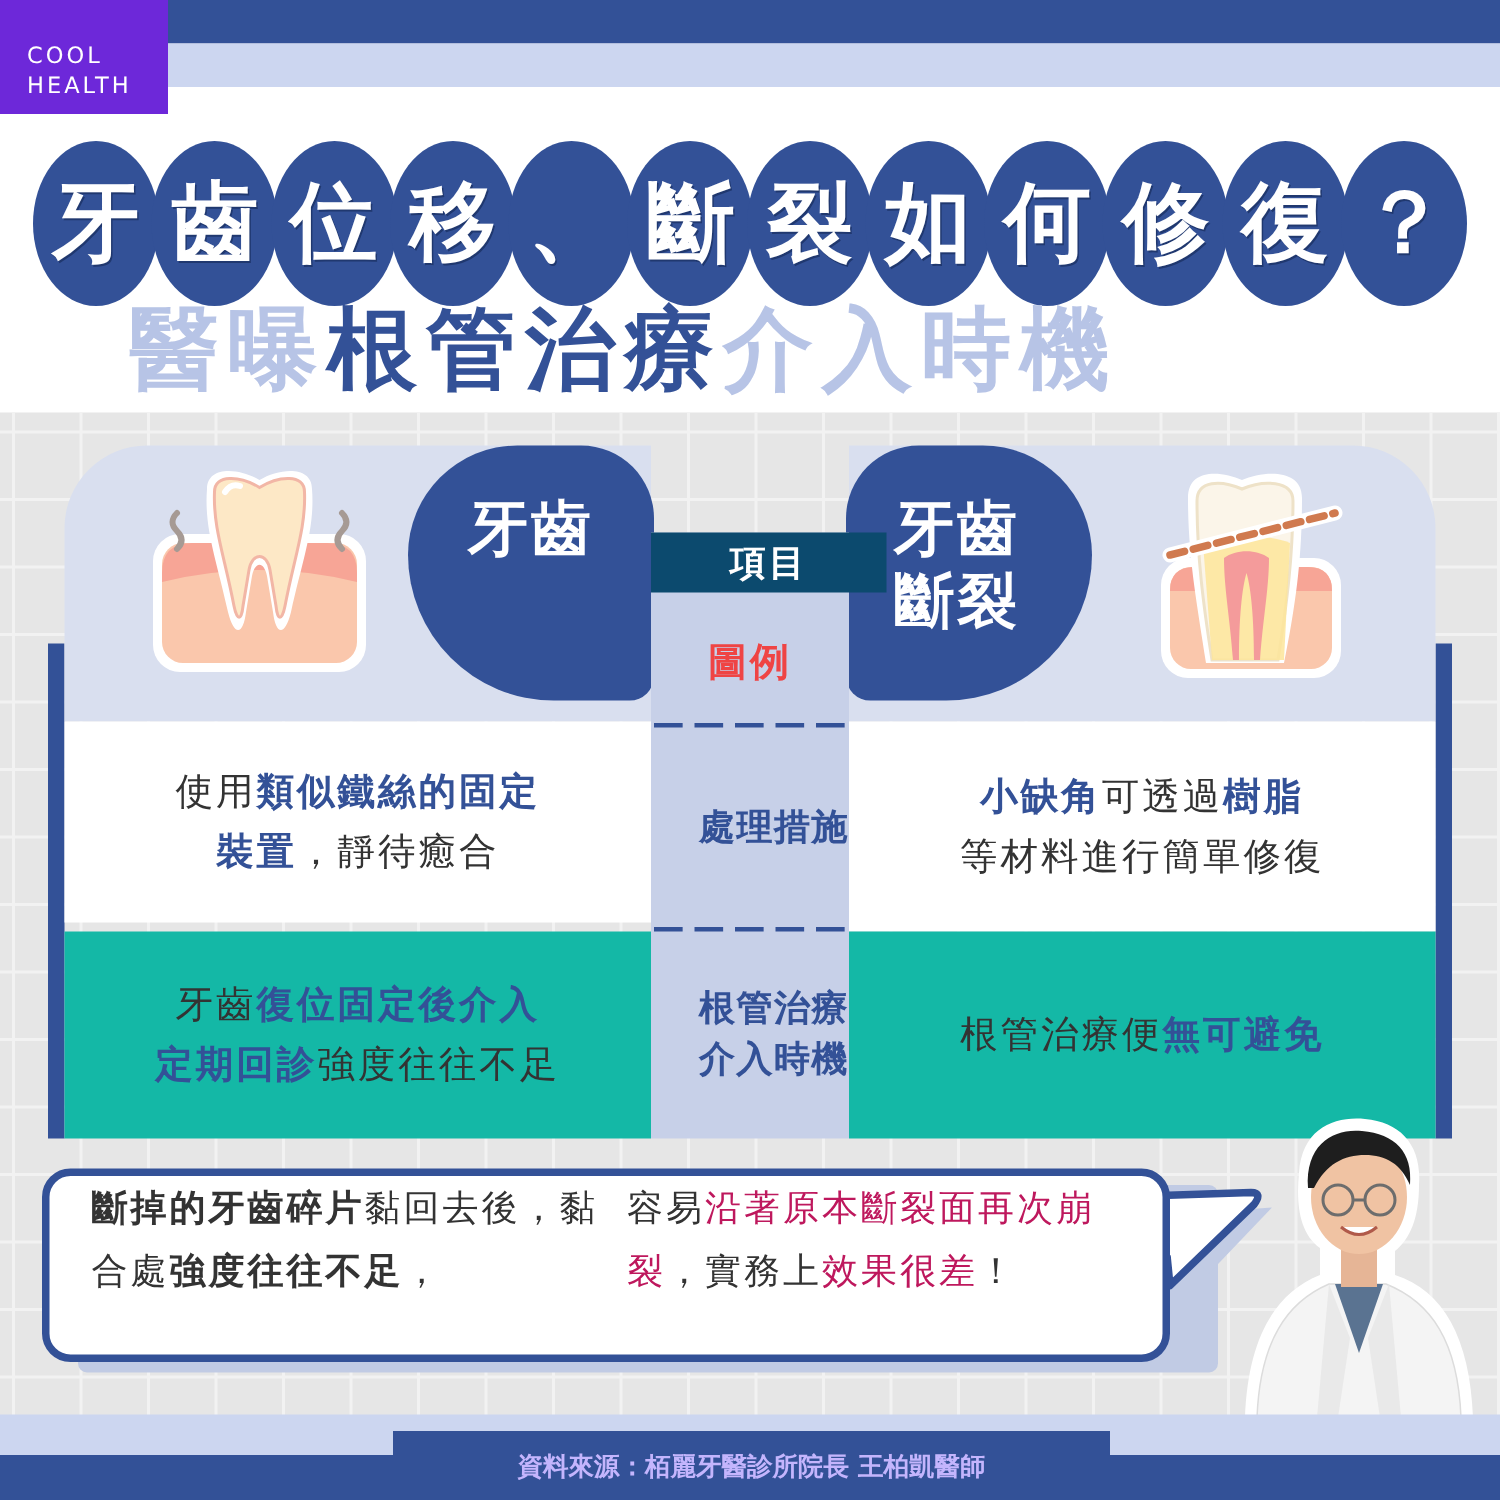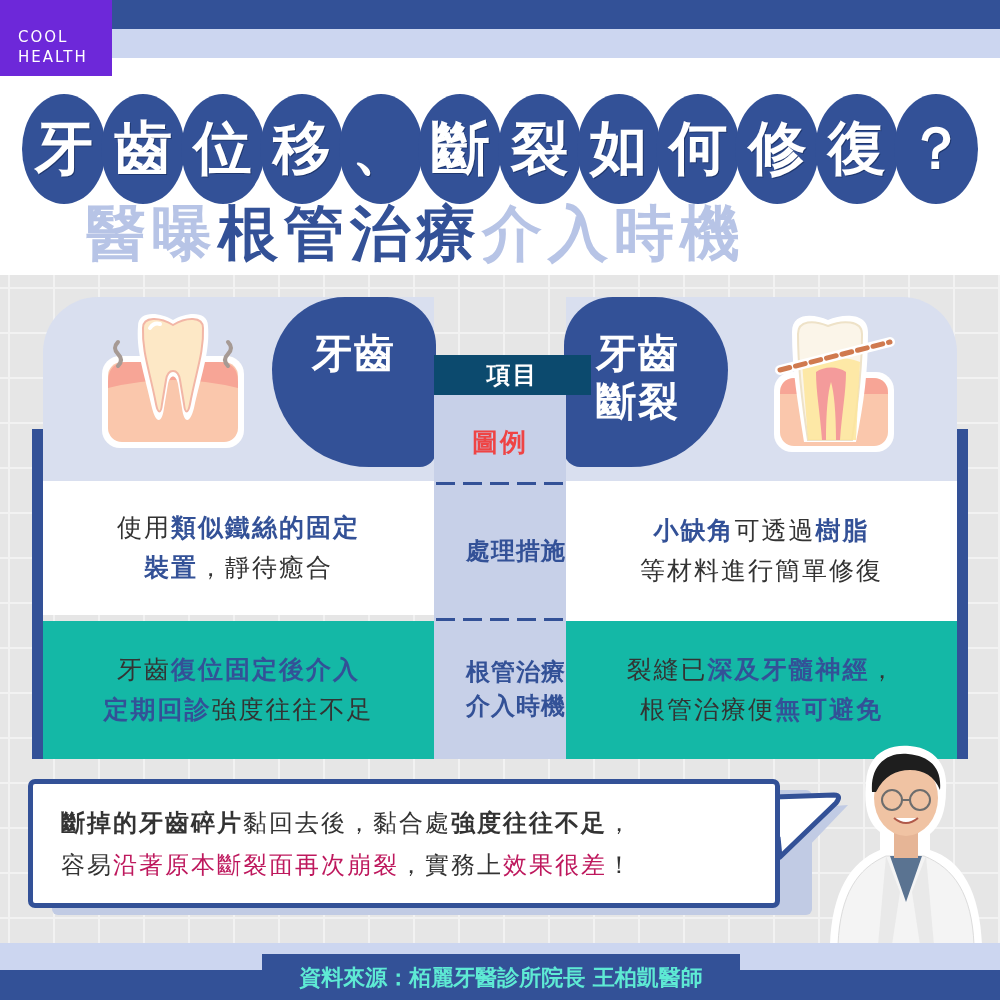--- a/index.html
+++ b/index.html
@@ -113,37 +113,37 @@
       position: absolute; left: 434px; width: 132px;
       color: #335197; font-weight: bold; font-size: 24px; text-align: right; line-height: 34px; letter-spacing: 1px;
     }
 
     
     .bubble-shadow {
       position: absolute; left: 52px; top: 790px; width: 760px; height: 125px; background: #c1cbe4; border-radius: 6px;
     }
     .bubble {
       position: absolute; left: 28px; top: 779px; width: 752px; height: 129px;
-      background: #fff; border: 5px solid #335197; border-radius: 7px;
-      display: flex; flex-direction: column; justify-content: center; padding-left: 28px;
+      background: #fff; border: 5px solid #335197; border-radius: 19px;
+      display: flex; flex-direction: row; justify-content: center; padding-left: 28px;
     }
     .bubble-line { font-size: 24px; line-height: 42px; color: #333; letter-spacing: 2px; }
     .bubble-line .bk { font-weight: bold; color: #333; }
     .bubble-line .or { font-weight: normal; color: #be185d; }
     .bubble-tail { position: absolute; left: 770px; top: 775px; }
 
     
     .doctor { position: absolute; left: 810px; top: 742px; width: 190px; height: 203px; }
 
     
     .foot-band { position: absolute; left: 0; top: 943px; width: 1000px; height: 57px; background: #ccd6f0; }
     .foot-bar { position: absolute; left: 0; top: 970px; width: 1000px; height: 30px; background: #335197; }
     .foot-tab {
       position: absolute; left: 262px; top: 954px; width: 478px; height: 46px; background: #335197;
-      color: #5eead4; font-weight: bold; font-size: 22px; text-align: center; line-height: 40px; padding-top: 4px;
+      color: #c4b5fd; font-weight: bold; font-size: 17px; text-align: center; line-height: 40px; padding-top: 4px;
     }
   </style>
 </head>
 <body>
 
 <div class="top-bar"></div>
 <div class="top-band"></div>
 <div class="logo">
   <span>COOL</span>
   <span>HEALTH</span>
@@ -225,21 +225,20 @@
 </div>
 
 <div class="row row-light" style="left:43px;top:621px;width:391px;height:138px;">
   <div class="cell-text">
     <div><span>牙齒</span><span class="hl">復位固定後介入</span></div>
     <div><span class="hl">定期回診</span><span>強度往往不足</span></div>
   </div>
 </div>
 <div class="row row-light" style="left:566px;top:621px;width:391px;height:138px;">
   <div class="cell-text">
-    <div><span>裂縫已</span><span class="hl">深及牙髓神經</span><span>，</span></div>
     <div><span>根管治療便</span><span class="hl">無可避免</span></div>
   </div>
 </div>
 
 <div class="col-center"></div>
 <div class="col-center-head">項目</div>
 <div class="col-center-legend">圖例</div>
 <div class="dashes" style="top:482px"></div>
 <div class="dashes" style="top:618px"></div>
 <div class="center-label" style="top:534px">處理措施</div>

